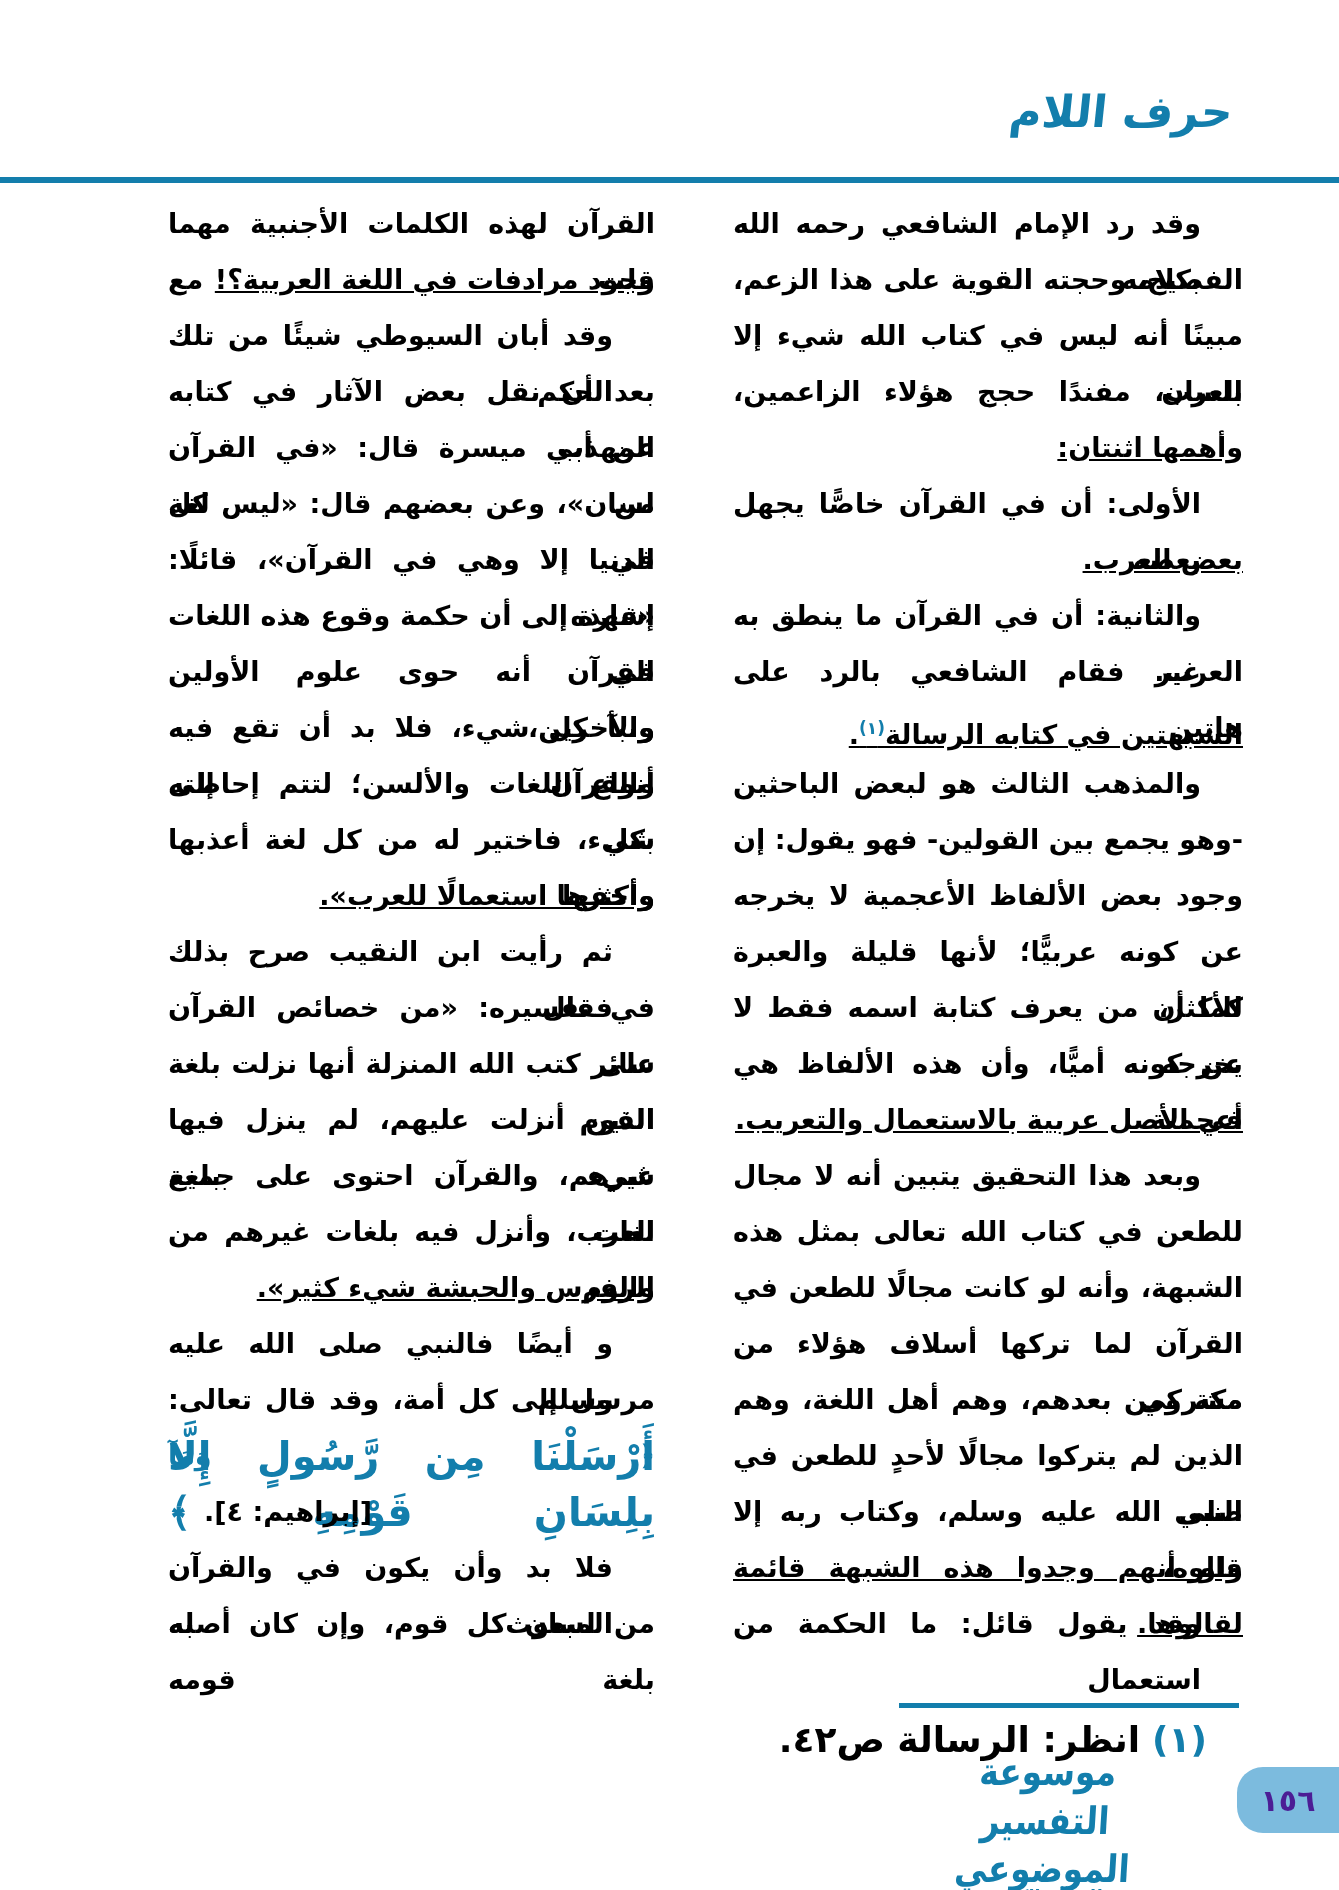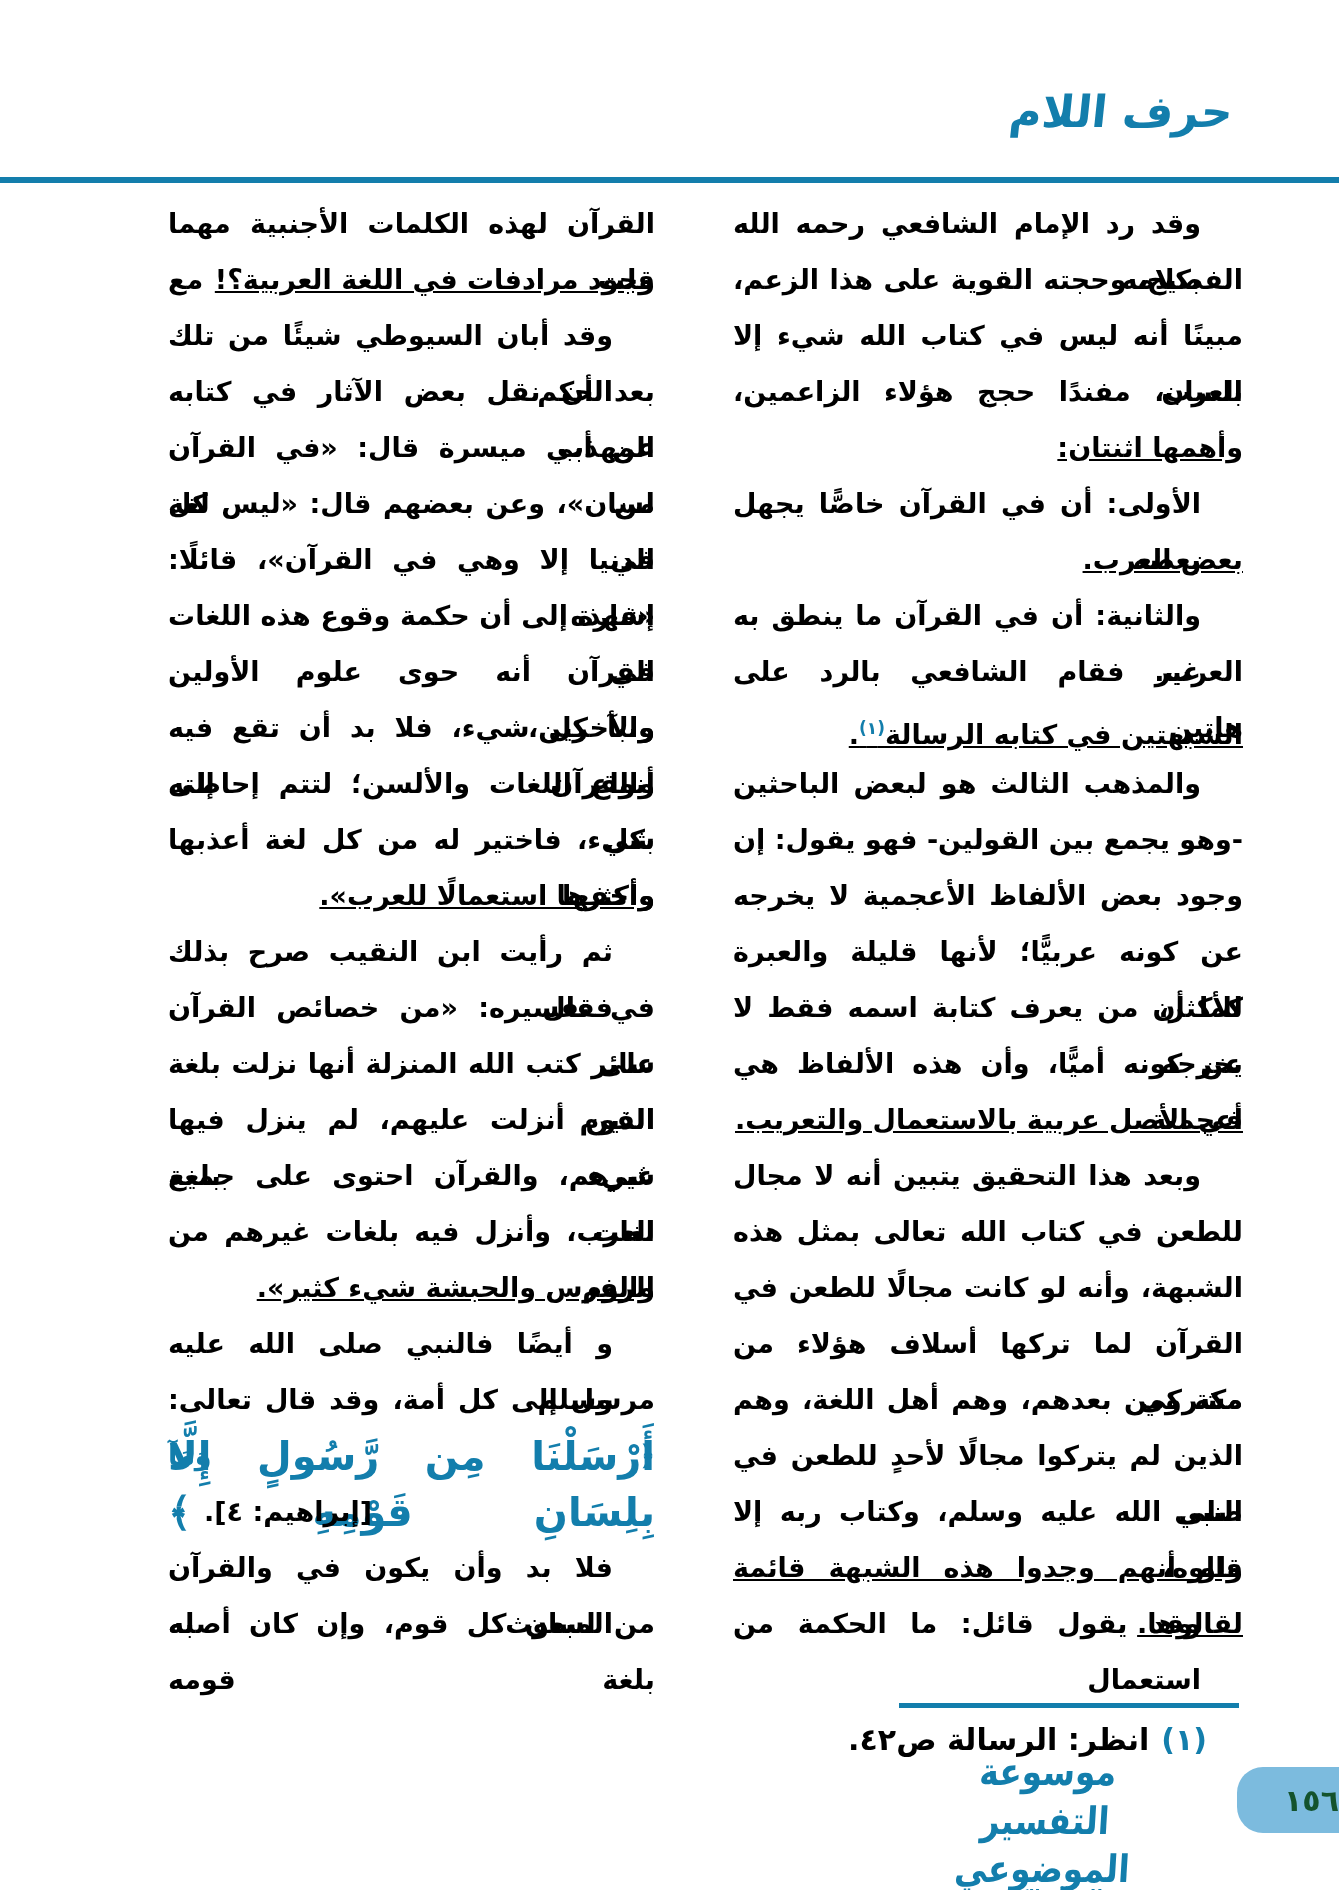--- a/index.html
+++ b/index.html
@@ -21,29 +21,29 @@
     text-align:justify;text-align-last:justify;white-space:normal;
   }
   .tline.r{text-align-last:right;text-decoration:underline;}
   .tline.l{text-align:right;text-align-last:left;margin-left:36px;}
   .tline.ind{padding-right:42px;}
   .tline.v{font-size:40px;}
   .seg-a{color:var(--accent);}
   .tline.v .seg-a{word-spacing:12px;}
   .seg-f{color:var(--accent);font-size:17px;vertical-align:super;font-weight:bold;}
   .footnote-sep{position:absolute;top:1703px;right:100px;width:340px;height:5px;background:var(--accent);}
-  .footnote{position:absolute;top:1716px;right:132px;direction:rtl;font-size:30px;font-weight:bold;color:#000;line-height:48px;}
+  .footnote{position:absolute;top:1716px;right:132px;direction:rtl;font-size:36px;font-weight:bold;color:#000;line-height:48px;}
   .fn-ref{color:var(--accent);margin-left:12px;}
   .footer-logo{position:absolute;top:1758px;left:912px;width:266px;text-align:center;color:var(--accent);direction:rtl;}
   .logo1{font-size:33px;font-weight:bold;line-height:42px;transform:scaleY(1.15) skewX(-4deg);}
   .logo2{font-size:17px;font-weight:bold;line-height:24px;transform:skewX(-4deg);}
   .page-badge{
     position:absolute;top:1767px;right:0;width:102px;height:66px;background:var(--badge);
-    border-radius:26px 0 0 26px;display:flex;align-items:center;
-    color:#14532d;font-size:30px;font-weight:bold;
+    border-radius:26px 0 0 26px;display:flex;align-items:center;justify-content:center;
+    color:#4c1d95;font-size:30px;font-weight:bold;
   }
 </style>
 </head>
 <body>
 
 <div class="page" id="pg" style="--accent: #137EAC; --badge: #7CBBDE;">
 
   <div class="chapter-title">حرف اللام</div>
   <div class="header-rule"></div>
 

